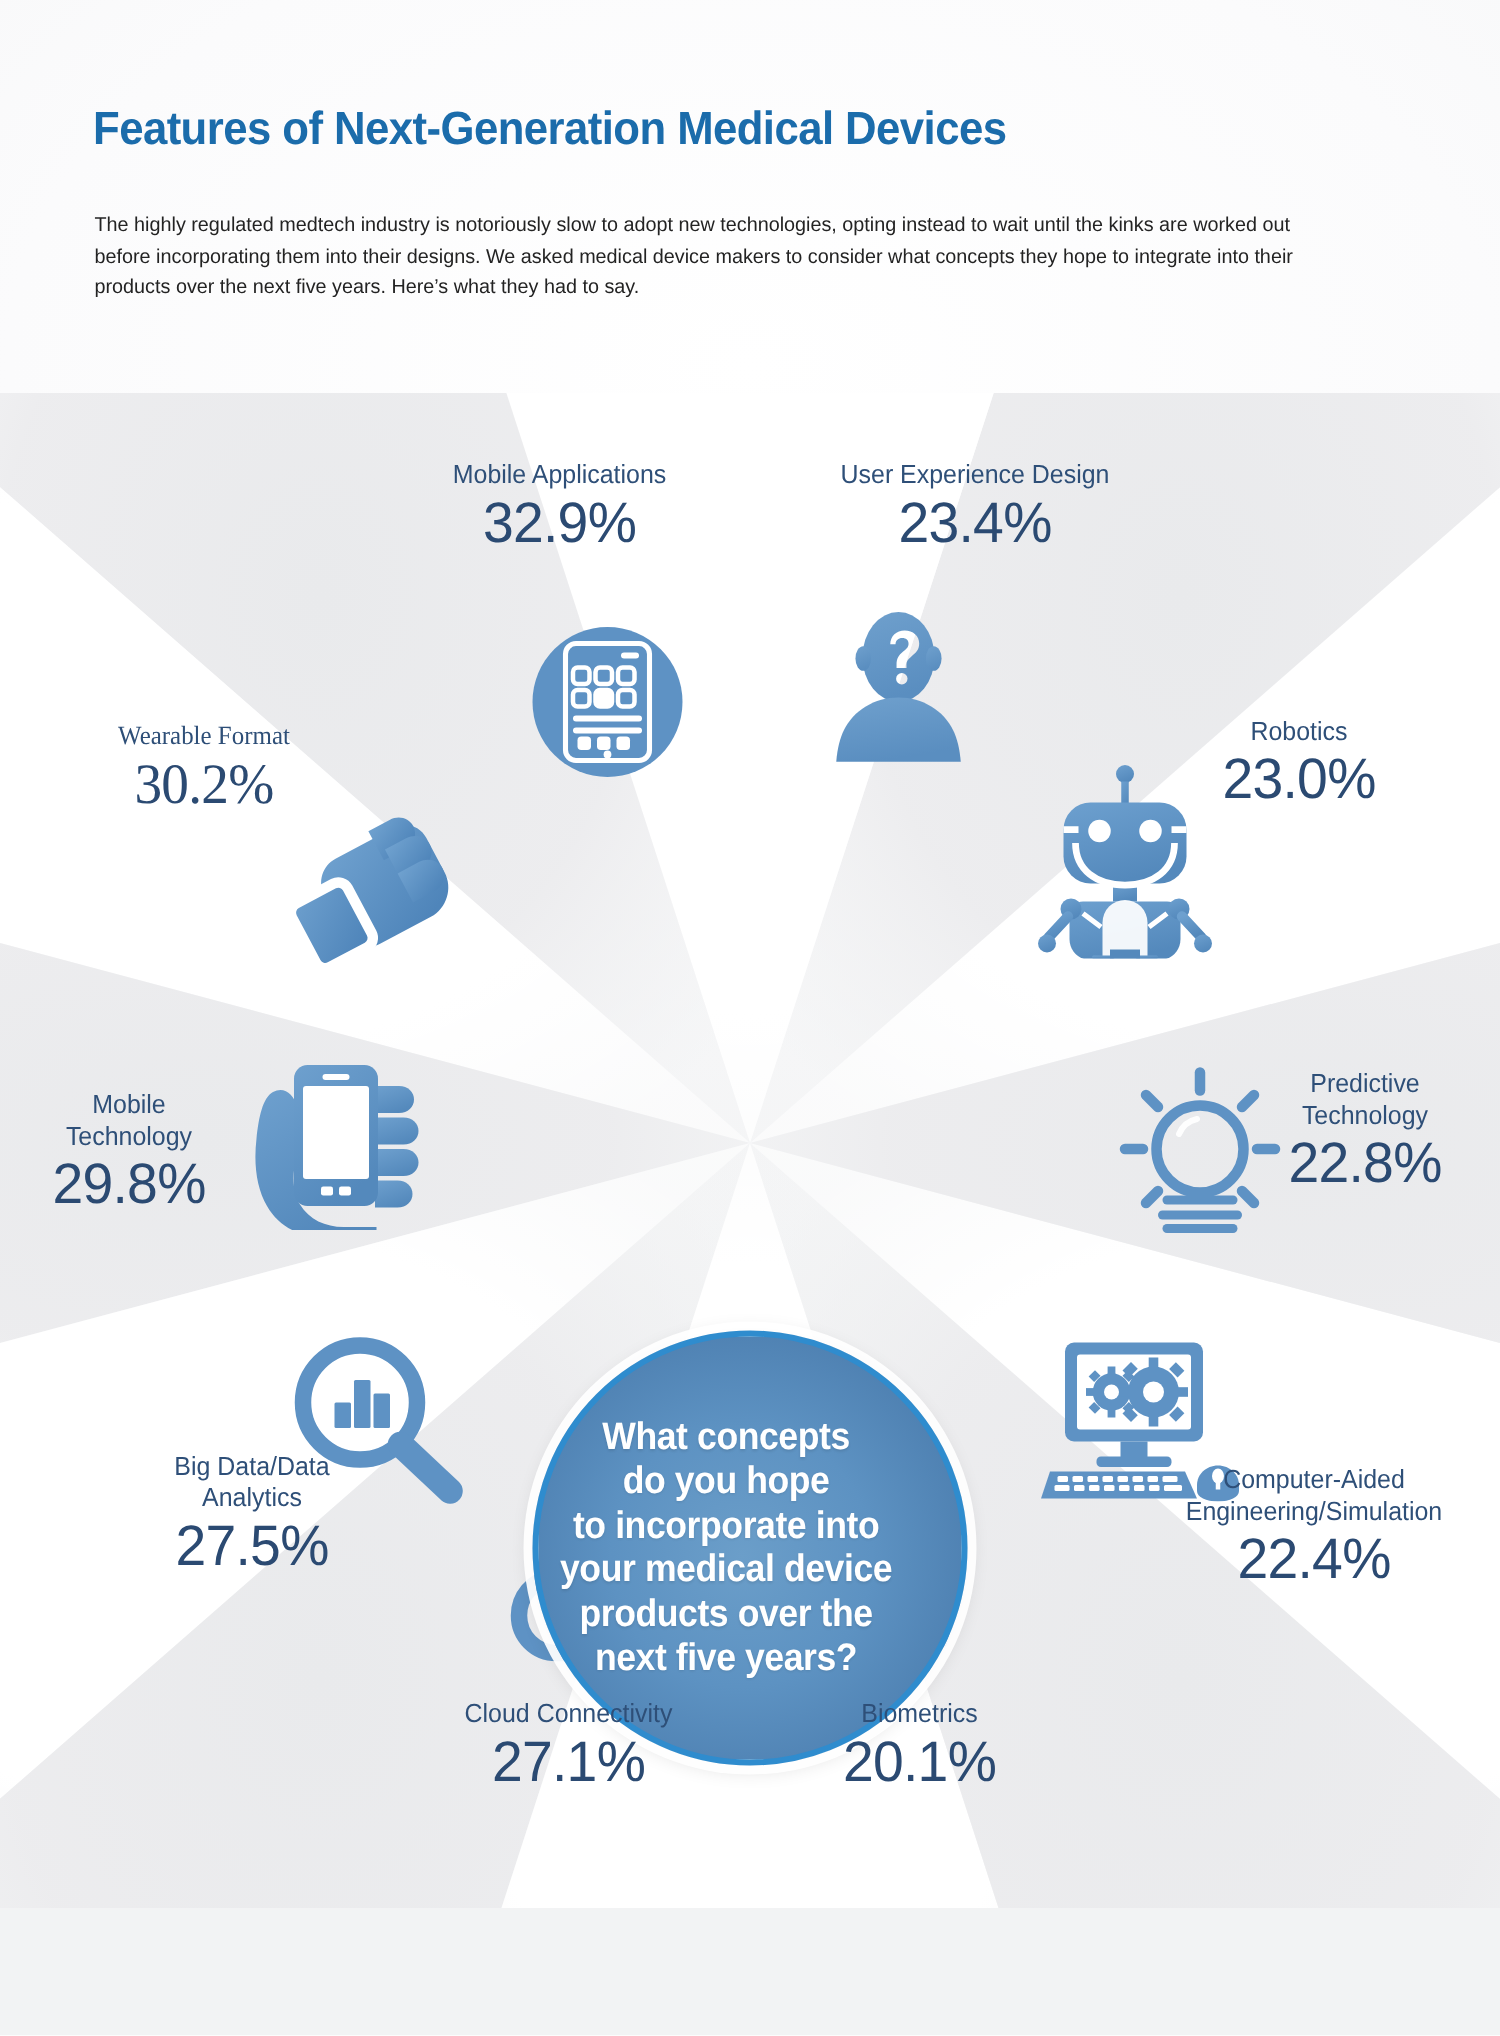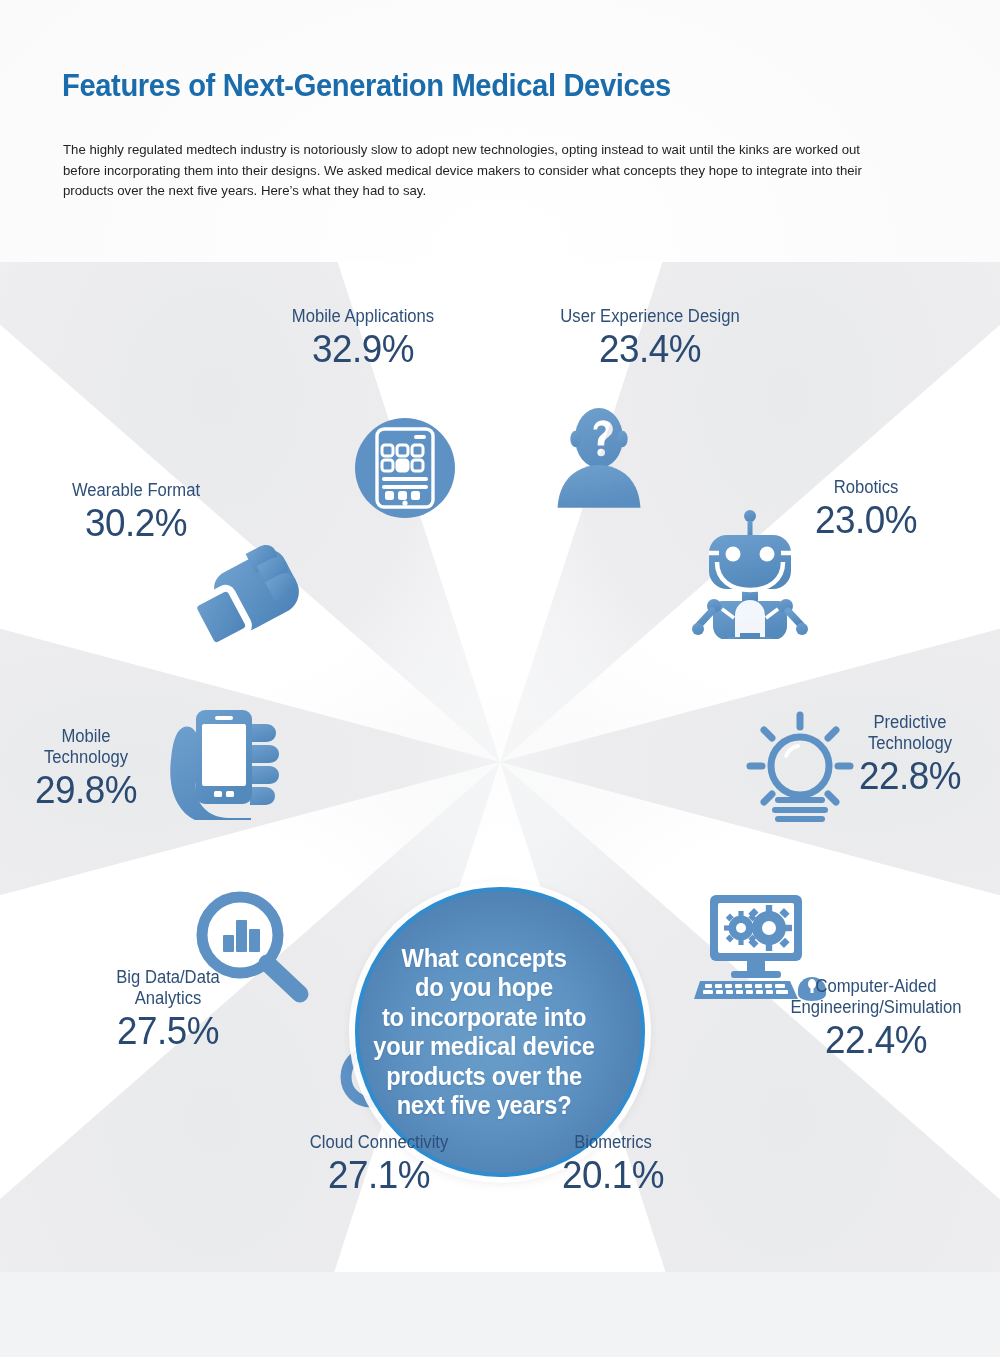--- a/index.html
+++ b/index.html
@@ -388,21 +388,21 @@
       <div id="center-text">
         <span>What concepts</span><br>
         <span>do you hope</span><br>
         <span>to incorporate into</span><br>
         <span>your medical device</span><br>
         <span>products over the</span><br>
         <span>next five years?</span>
       </div>
     </div>
 
-    <div class="seg-label" style="left:228px;top:44px;width:270px;">
+    <div class="seg-label" style="left:238px;top:44px;width:270px;">
       <div class="seg-name">Mobile Applications</div>
       <div class="seg-pct">32.9%</div>
     </div>
 
     <div class="seg-label" style="left:510px;top:44px;width:280px;">
       <div class="seg-name">User Experience Design</div>
       <div class="seg-pct">23.4%</div>
     </div>
 
     <div class="seg-label" style="left:766px;top:215px;width:200px;">
@@ -437,19 +437,19 @@
       <div class="seg-name wrap">Analytics</div>
       <div class="seg-pct">27.5%</div>
     </div>
 
     <div class="seg-label" style="left:2px;top:464px;width:168px;">
       <div class="seg-name wrap">Mobile</div>
       <div class="seg-name wrap">Technology</div>
       <div class="seg-pct">29.8%</div>
     </div>
 
-    <div class="seg-label" style="left:22px;top:218px;width:228px;">
+    <div class="seg-label" style="left:22px;top:218px;width:228px;font-family:Liberation Serif, serif;">
       <div class="seg-name">Wearable Format</div>
       <div class="seg-pct">30.2%</div>
     </div>
 
   </div>
 </div>
 
 </body></html>

